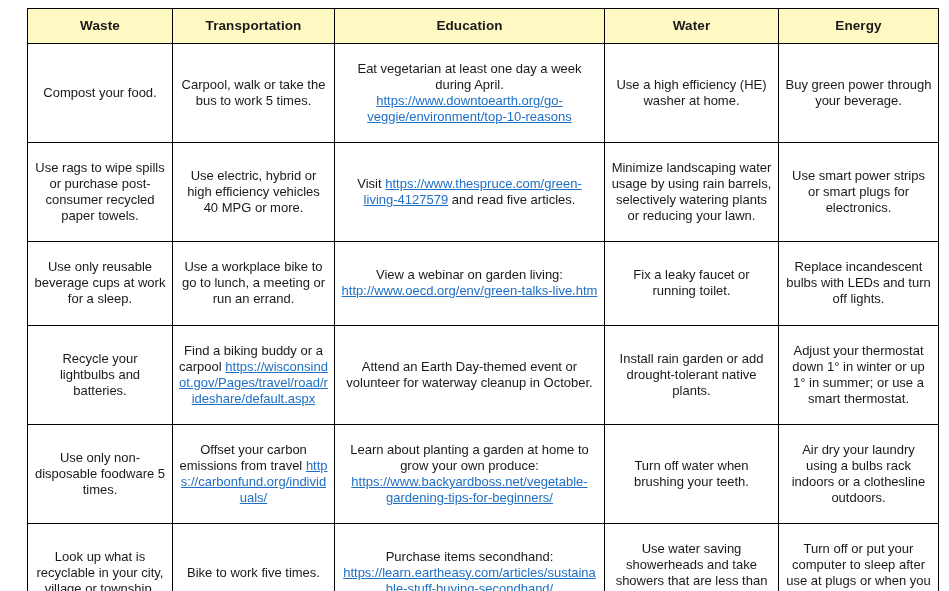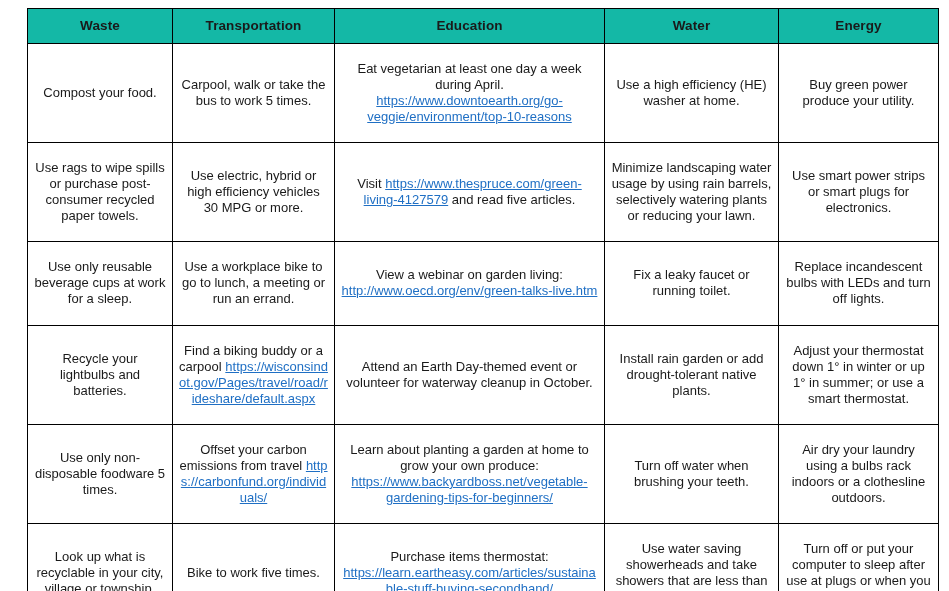--- a/index.html
+++ b/index.html
@@ -44,21 +44,21 @@
     border: 1.3px solid #000000;
     text-align: center;
     vertical-align: middle;
     padding: 17px 6px;
     box-sizing: border-box;
     line-height: 1.23;
     word-wrap: break-word;
     overflow-wrap: break-word;
   }
   table.challenge-table th {
-    background: #14b8a6;
+    background: #fef9c3;
     font-weight: bold;
     font-size: 13.5px;
     height: 35px;
     padding: 6px 4px;
     letter-spacing: 0.1px;
   }
   table.challenge-table td {
     font-size: 13px;
   }
   
@@ -113,29 +113,29 @@
             <td class="transportation-cell">
               <span class="cell-text"><span>Carpool, walk or take the bus to work 5 times.</span></span>
             </td>
             <td class="education-cell">
               <span class="cell-text"><span>Eat vegetarian at least one day a week during April.</span> <a class="link" href="#">https://www.downtoearth.org/go-veggie/environment/top-10-reasons</a></span>
             </td>
             <td class="water-cell">
               <span class="cell-text"><span>Use a high efficiency (HE) washer at home.</span></span>
             </td>
             <td class="energy-cell">
-              <span class="cell-text"><span>Buy green power produce your utility.</span></span>
+              <span class="cell-text"><span>Buy green power through your beverage.</span></span>
             </td>
           </tr>
           <tr data-row="1">
             <td class="waste-cell">
               <span class="cell-text"><span>Use rags to wipe spills or purchase post-consumer recycled paper towels.</span></span>
             </td>
             <td class="transportation-cell">
-              <span class="cell-text"><span>Use electric, hybrid or high efficiency vehicles 30 MPG or more.</span></span>
+              <span class="cell-text"><span>Use electric, hybrid or high efficiency vehicles 40 MPG or more.</span></span>
             </td>
             <td class="education-cell">
               <span class="cell-text"><span>Visit </span><a class="link" href="#">https://www.thespruce.com/green-living-4127579</a><span> and read five articles.</span></span>
             </td>
             <td class="water-cell">
               <span class="cell-text"><span>Minimize landscaping water usage by using rain barrels, selectively watering plants or reducing your lawn.</span></span>
             </td>
             <td class="energy-cell">
               <span class="cell-text"><span>Use smart power strips or smart plugs for electronics.</span></span>
             </td>
@@ -192,21 +192,21 @@
             </td>
           </tr>
           <tr data-row="5">
             <td class="waste-cell">
               <span class="cell-text"><span>Look up what is recyclable in your city, village or township.</span></span>
             </td>
             <td class="transportation-cell">
               <span class="cell-text"><span>Bike to work five times.</span></span>
             </td>
             <td class="education-cell">
-              <span class="cell-text"><span>Purchase items thermostat:</span> <a class="link" href="#">https://learn.eartheasy.com/articles/sustainable-stuff-buying-secondhand/</a></span>
+              <span class="cell-text"><span>Purchase items secondhand:</span> <a class="link" href="#">https://learn.eartheasy.com/articles/sustainable-stuff-buying-secondhand/</a></span>
             </td>
             <td class="water-cell">
               <span class="cell-text"><span>Use water saving showerheads and take showers that are less than 5 minutes.</span></span>
             </td>
             <td class="energy-cell">
               <span class="cell-text"><span>Turn off or put your computer to sleep after use at plugs or when you leave work.</span></span>
             </td>
           </tr>
         </tbody>
     </table>

